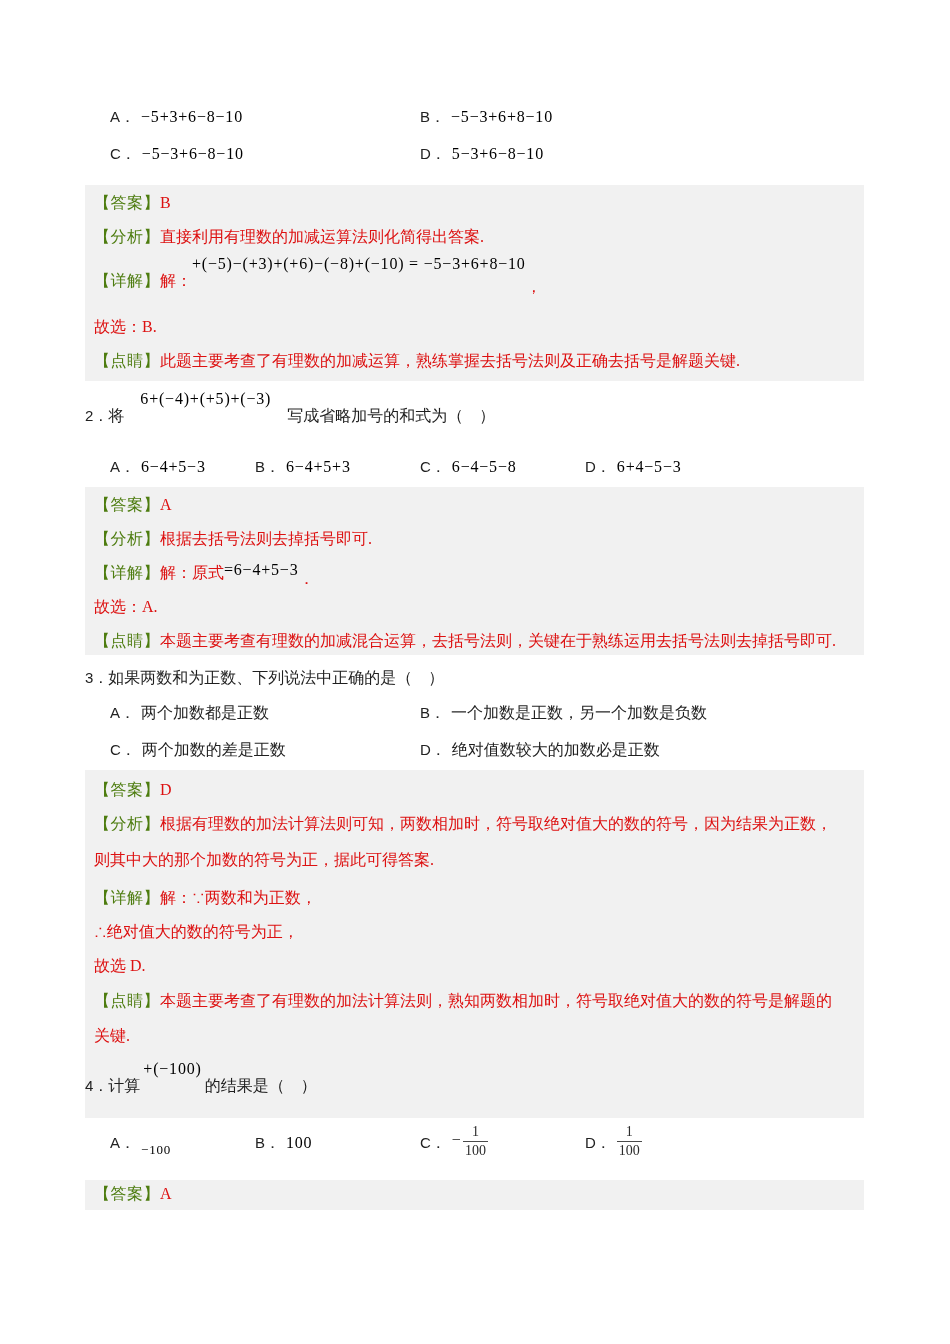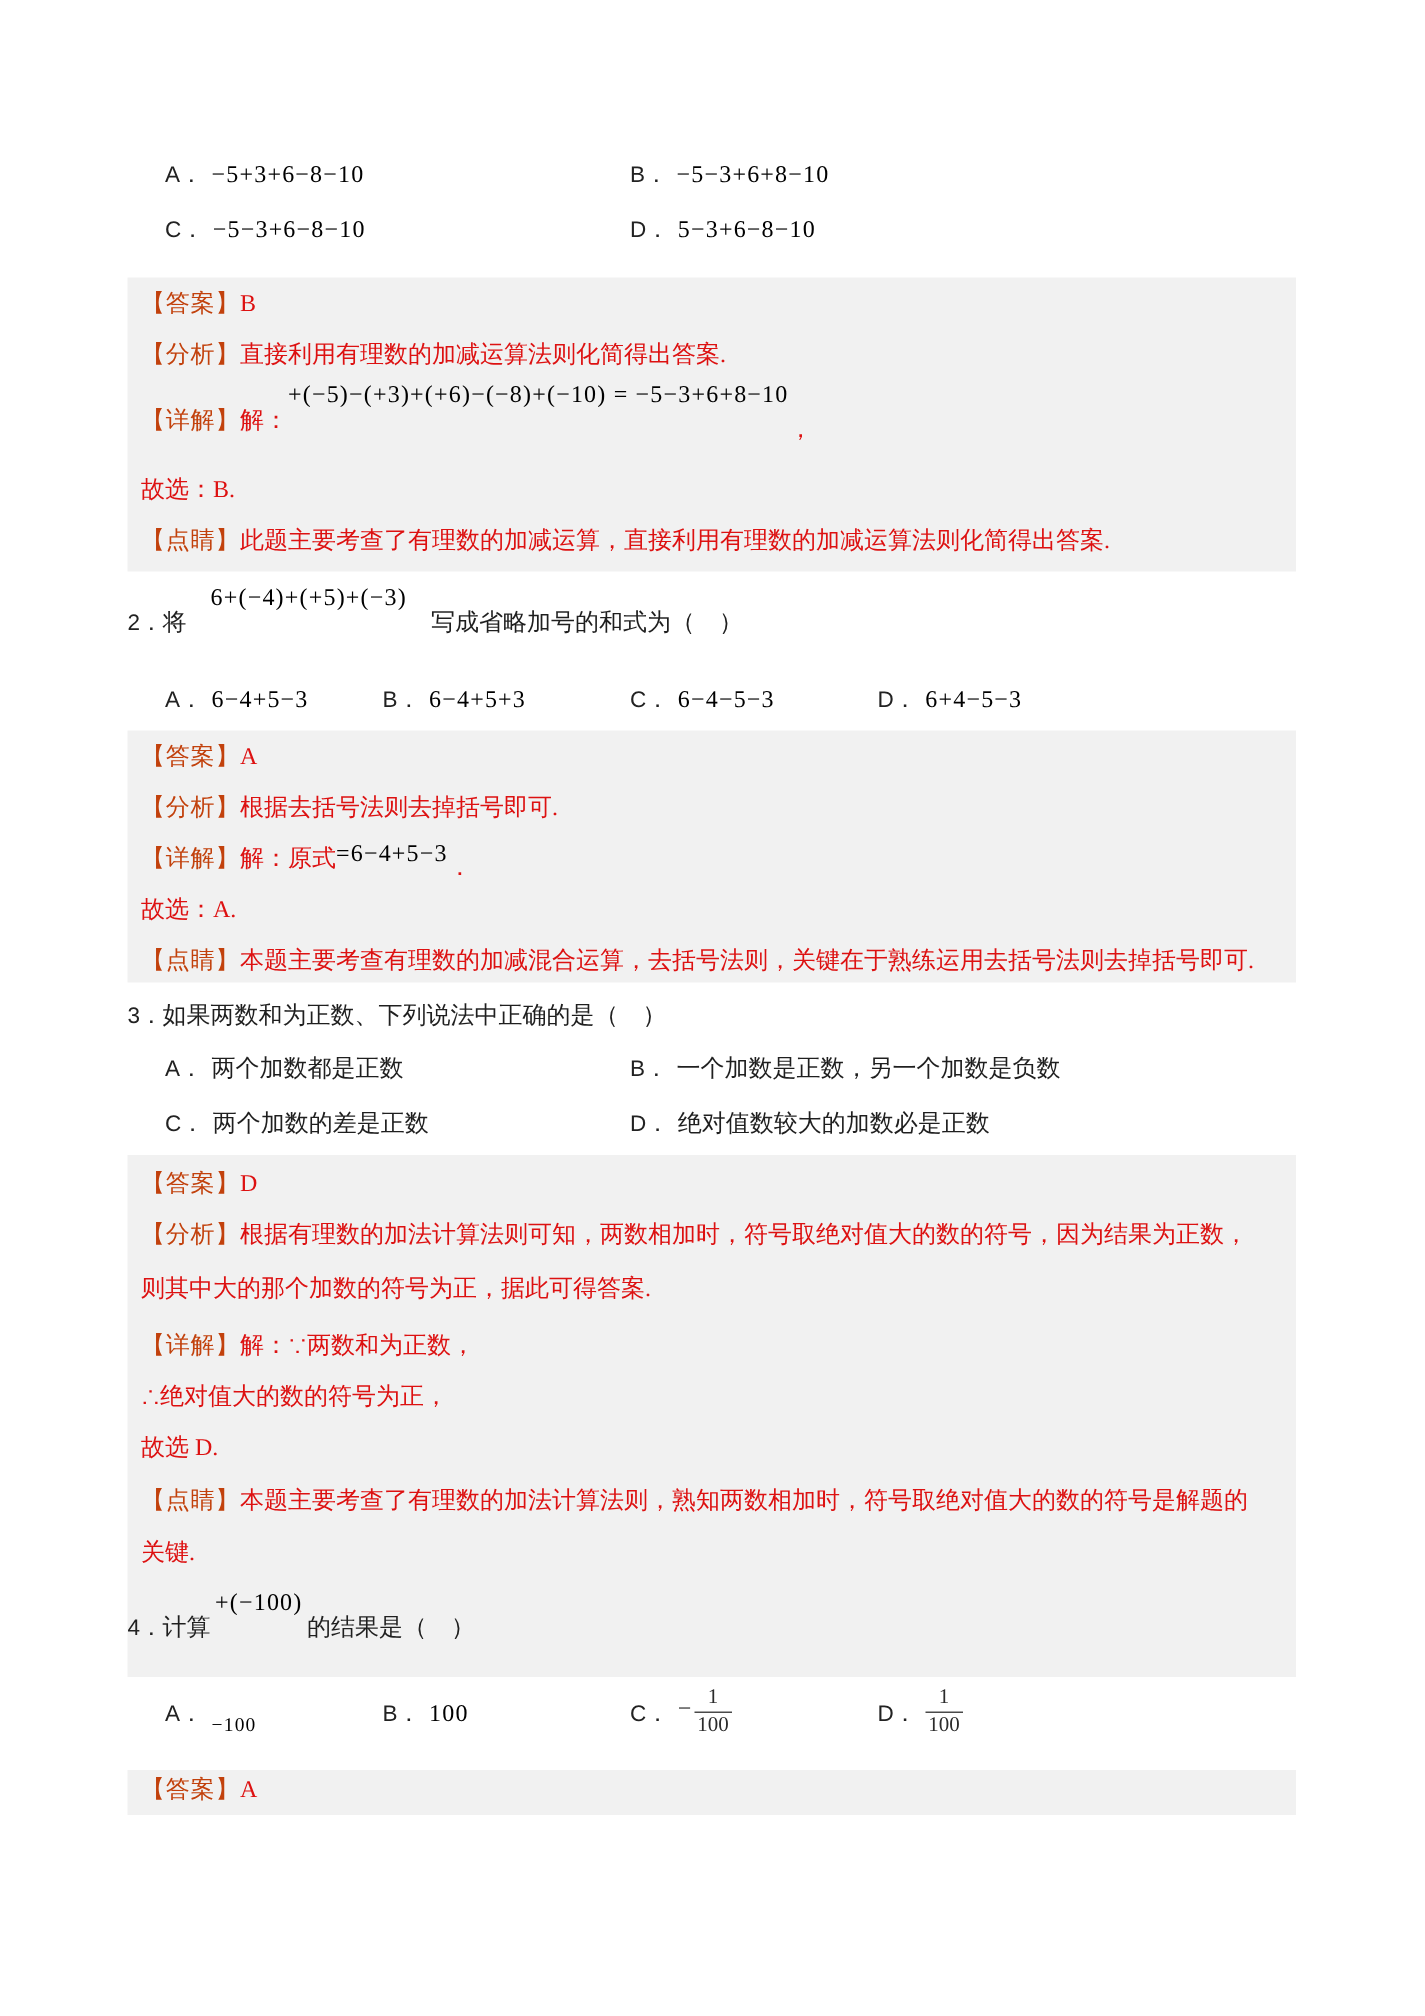--- a/index.html
+++ b/index.html
@@ -14,21 +14,21 @@
   }
   .blk{
     position:absolute;left:85px;width:779px;
     background:#f1f1f1;
   }
   .line{
     position:absolute;left:9px;right:9px;
     white-space:nowrap;line-height:20px;
   }
   .red{color:#dd1111;}
-  .lbl{color:#c2410c;letter-spacing:0.5px;}
+  .lbl{color:#4d7c0f;letter-spacing:0.5px;}
   .opt-letter{
     font-family:"Liberation Sans","DejaVu Sans",sans-serif;
     font-size:15px;color:#222;margin-right:6px;
   }
   .math{
     font-family:"Liberation Serif","DejaVu Serif",serif;
     color:#000000;letter-spacing:0.8px;
   }
   .raised{display:inline-block;transform:translateY(-17px);}
   .lowered{display:inline-block;transform:translateY(7px);font-size:13px;}
@@ -77,36 +77,36 @@
       <span class="lbl">【答案】</span><span class="red">B</span>
     </div>
     <div class="line" style="top:42px">
       <span class="lbl">【分析】</span><span class="red">直接利用有理数的加减运算法则化简得出答案.</span>
     </div>
     <div class="line" style="top:86px">
       <span class="lbl">【详解】</span><span class="red">解：</span><span class="math raised">+(−5)−(+3)+(+6)−(−8)+(−10) = −5−3+6+8−10</span><span class="red tail-down">，</span>
     </div>
     <div class="line red" style="top:132px">故选：B.</div>
     <div class="line" style="top:166px">
-      <span class="lbl">【点睛】</span><span class="red">此题主要考查了有理数的加减运算，直接利用有理数的加减运算法则化简得出答案.</span>
+      <span class="lbl">【点睛】</span><span class="red">此题主要考查了有理数的加减运算，熟练掌握去括号法则及正确去括号是解题关键.</span>
     </div>
   </div>
 
   <div class="stem" style="top:406px">
     <span class="qnum">2．</span><span>将</span><span class="math raised" style="margin:0 16px">6+(−4)+(+5)+(−3)</span><span>写成省略加号的和式为（　）</span>
   </div>
 
   <div class="opt" style="left:110px;top:457px">
     <span class="opt-letter">A．</span><span class="math">6−4+5−3</span>
   </div>
   <div class="opt" style="left:255px;top:457px">
     <span class="opt-letter">B．</span><span class="math">6−4+5+3</span>
   </div>
   <div class="opt" style="left:420px;top:457px">
-    <span class="opt-letter">C．</span><span class="math">6−4−5−3</span>
+    <span class="opt-letter">C．</span><span class="math">6−4−5−8</span>
   </div>
   <div class="opt" style="left:585px;top:457px">
     <span class="opt-letter">D．</span><span class="math">6+4−5−3</span>
   </div>
 
   <div class="blk" style="top:487px;height:168px">
     <div class="line" style="top:8px">
       <span class="lbl">【答案】</span><span class="red">A</span>
     </div>
     <div class="line" style="top:42px">

